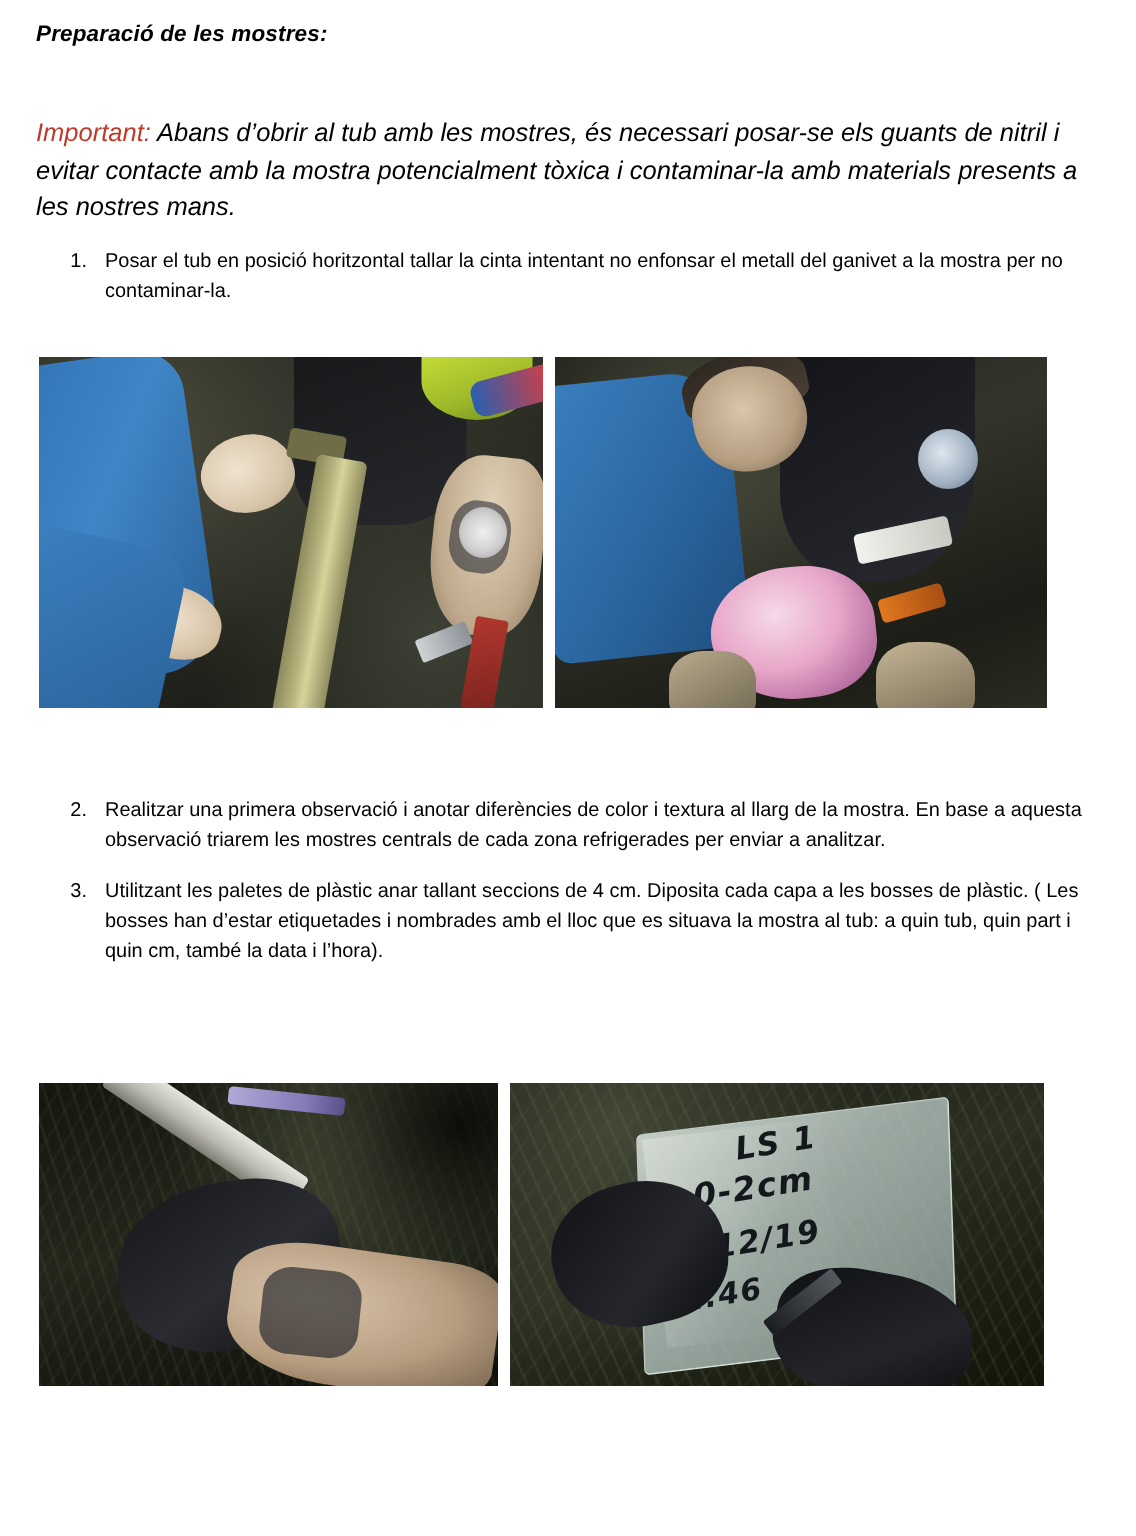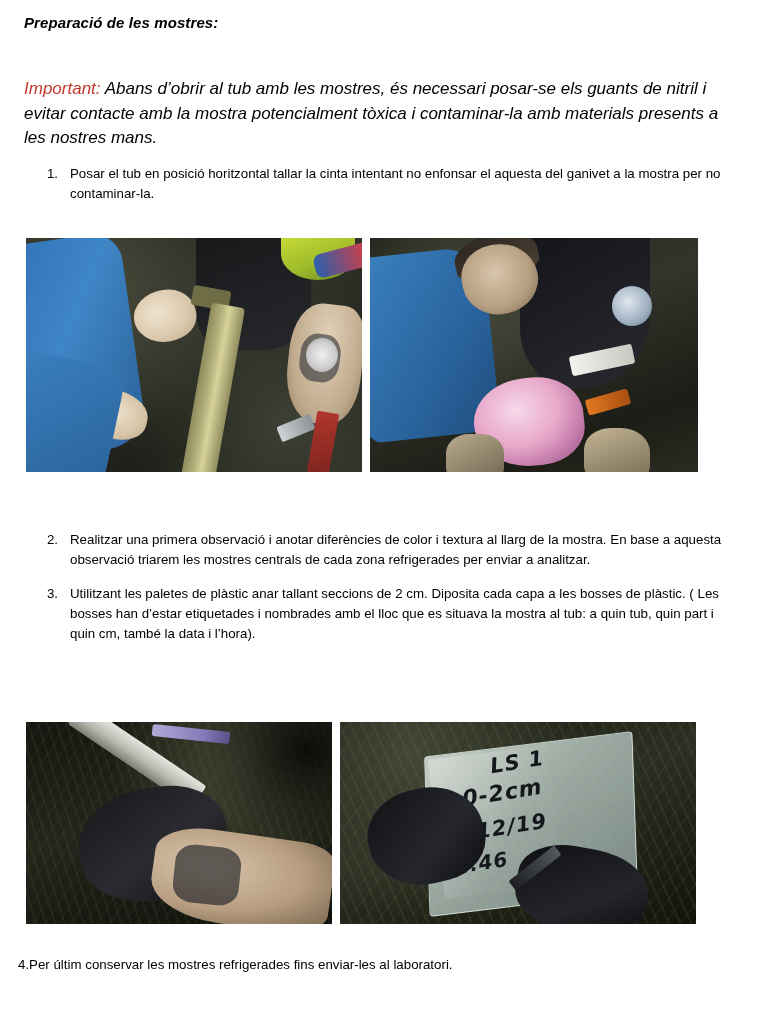--- a/index.html
+++ b/index.html
@@ -420,21 +420,21 @@
 
   <div class="doc-title">Preparació de les mostres:</div>
 
   <p class="important-block">
     <span class="important-label">Important:</span><span> Abans d’obrir al tub amb les mostres, és necessari posar-se els guants de nitril i evitar contacte amb la mostra potencialment tòxica i contaminar-la amb materials presents a les nostres mans.</span>
   </p>
 
   <div class="steps" style="top:164px;">
     <div class="step">
       <div class="step-num">1.</div>
-      <div class="step-text">Posar el tub en posició horitzontal tallar la cinta intentant no enfonsar el aquesta del ganivet a la mostra per no contaminar-la.</div>
+      <div class="step-text">Posar el tub en posició horitzontal tallar la cinta intentant no enfonsar el metall del ganivet a la mostra per no contaminar-la.</div>
     </div>
   </div>
 
   <div class="figure" style="left:26px; top:238px;">
     <div class="photo p1" style="width:336px;height:234px;">
       <div class="dark-knee"></div>
       <div class="helmet"></div>
       <div class="helmet-strap"></div>
       <div class="hand-a"></div>
       <div class="hand-b"></div>
@@ -460,21 +460,21 @@
     </div>
   </div>
 
   <div class="steps" style="top:530px;">
     <div class="step">
       <div class="step-num">2.</div>
       <div class="step-text">Realitzar una primera observació i anotar diferències de color i textura al llarg de la mostra. En base a aquesta observació triarem les mostres centrals de cada zona refrigerades per enviar a analitzar.</div>
     </div>
     <div class="step" style="margin-top:14px;">
       <div class="step-num">3.</div>
-      <div class="step-text">Utilitzant les paletes de plàstic anar tallant seccions de 2 cm. Diposita cada capa a les bosses de plàstic. ( Les bosses han d’estar etiquetades i nombrades amb el lloc que es situava la mostra al tub: a quin tub,  quin part i quin cm, també la data i l’hora).</div>
+      <div class="step-text">Utilitzant les paletes de plàstic anar tallant seccions de 4 cm. Diposita cada capa a les bosses de plàstic. ( Les bosses han d’estar etiquetades i nombrades amb el lloc que es situava la mostra al tub: a quin tub,  quin part i quin cm, també la data i l’hora).</div>
     </div>
   </div>
 
   <div class="figure" style="left:26px; top:722px;">
     <div class="photo p3" style="width:306px;height:202px;">
       <div class="grass"></div>
       <div class="tube3"></div>
       <div class="purple"></div>
       <div class="glove"></div>
       <div class="forearm"></div>
@@ -488,15 +488,14 @@
       <div class="hw hw1">LS 1</div>
       <div class="hw hw2">0-2cm</div>
       <div class="hw hw3">5/12/19</div>
       <div class="hw hw4">12:46</div>
       <div class="glove-l"></div>
       <div class="glove-r"></div>
       <div class="marker"></div>
     </div>
   </div>
 
-  <div class="closing" style="top:955px;">4.Per últim conservar les mostres refrigerades fins enviar-les al laboratori.</div>
 
 </div>
 
 </body></html>

